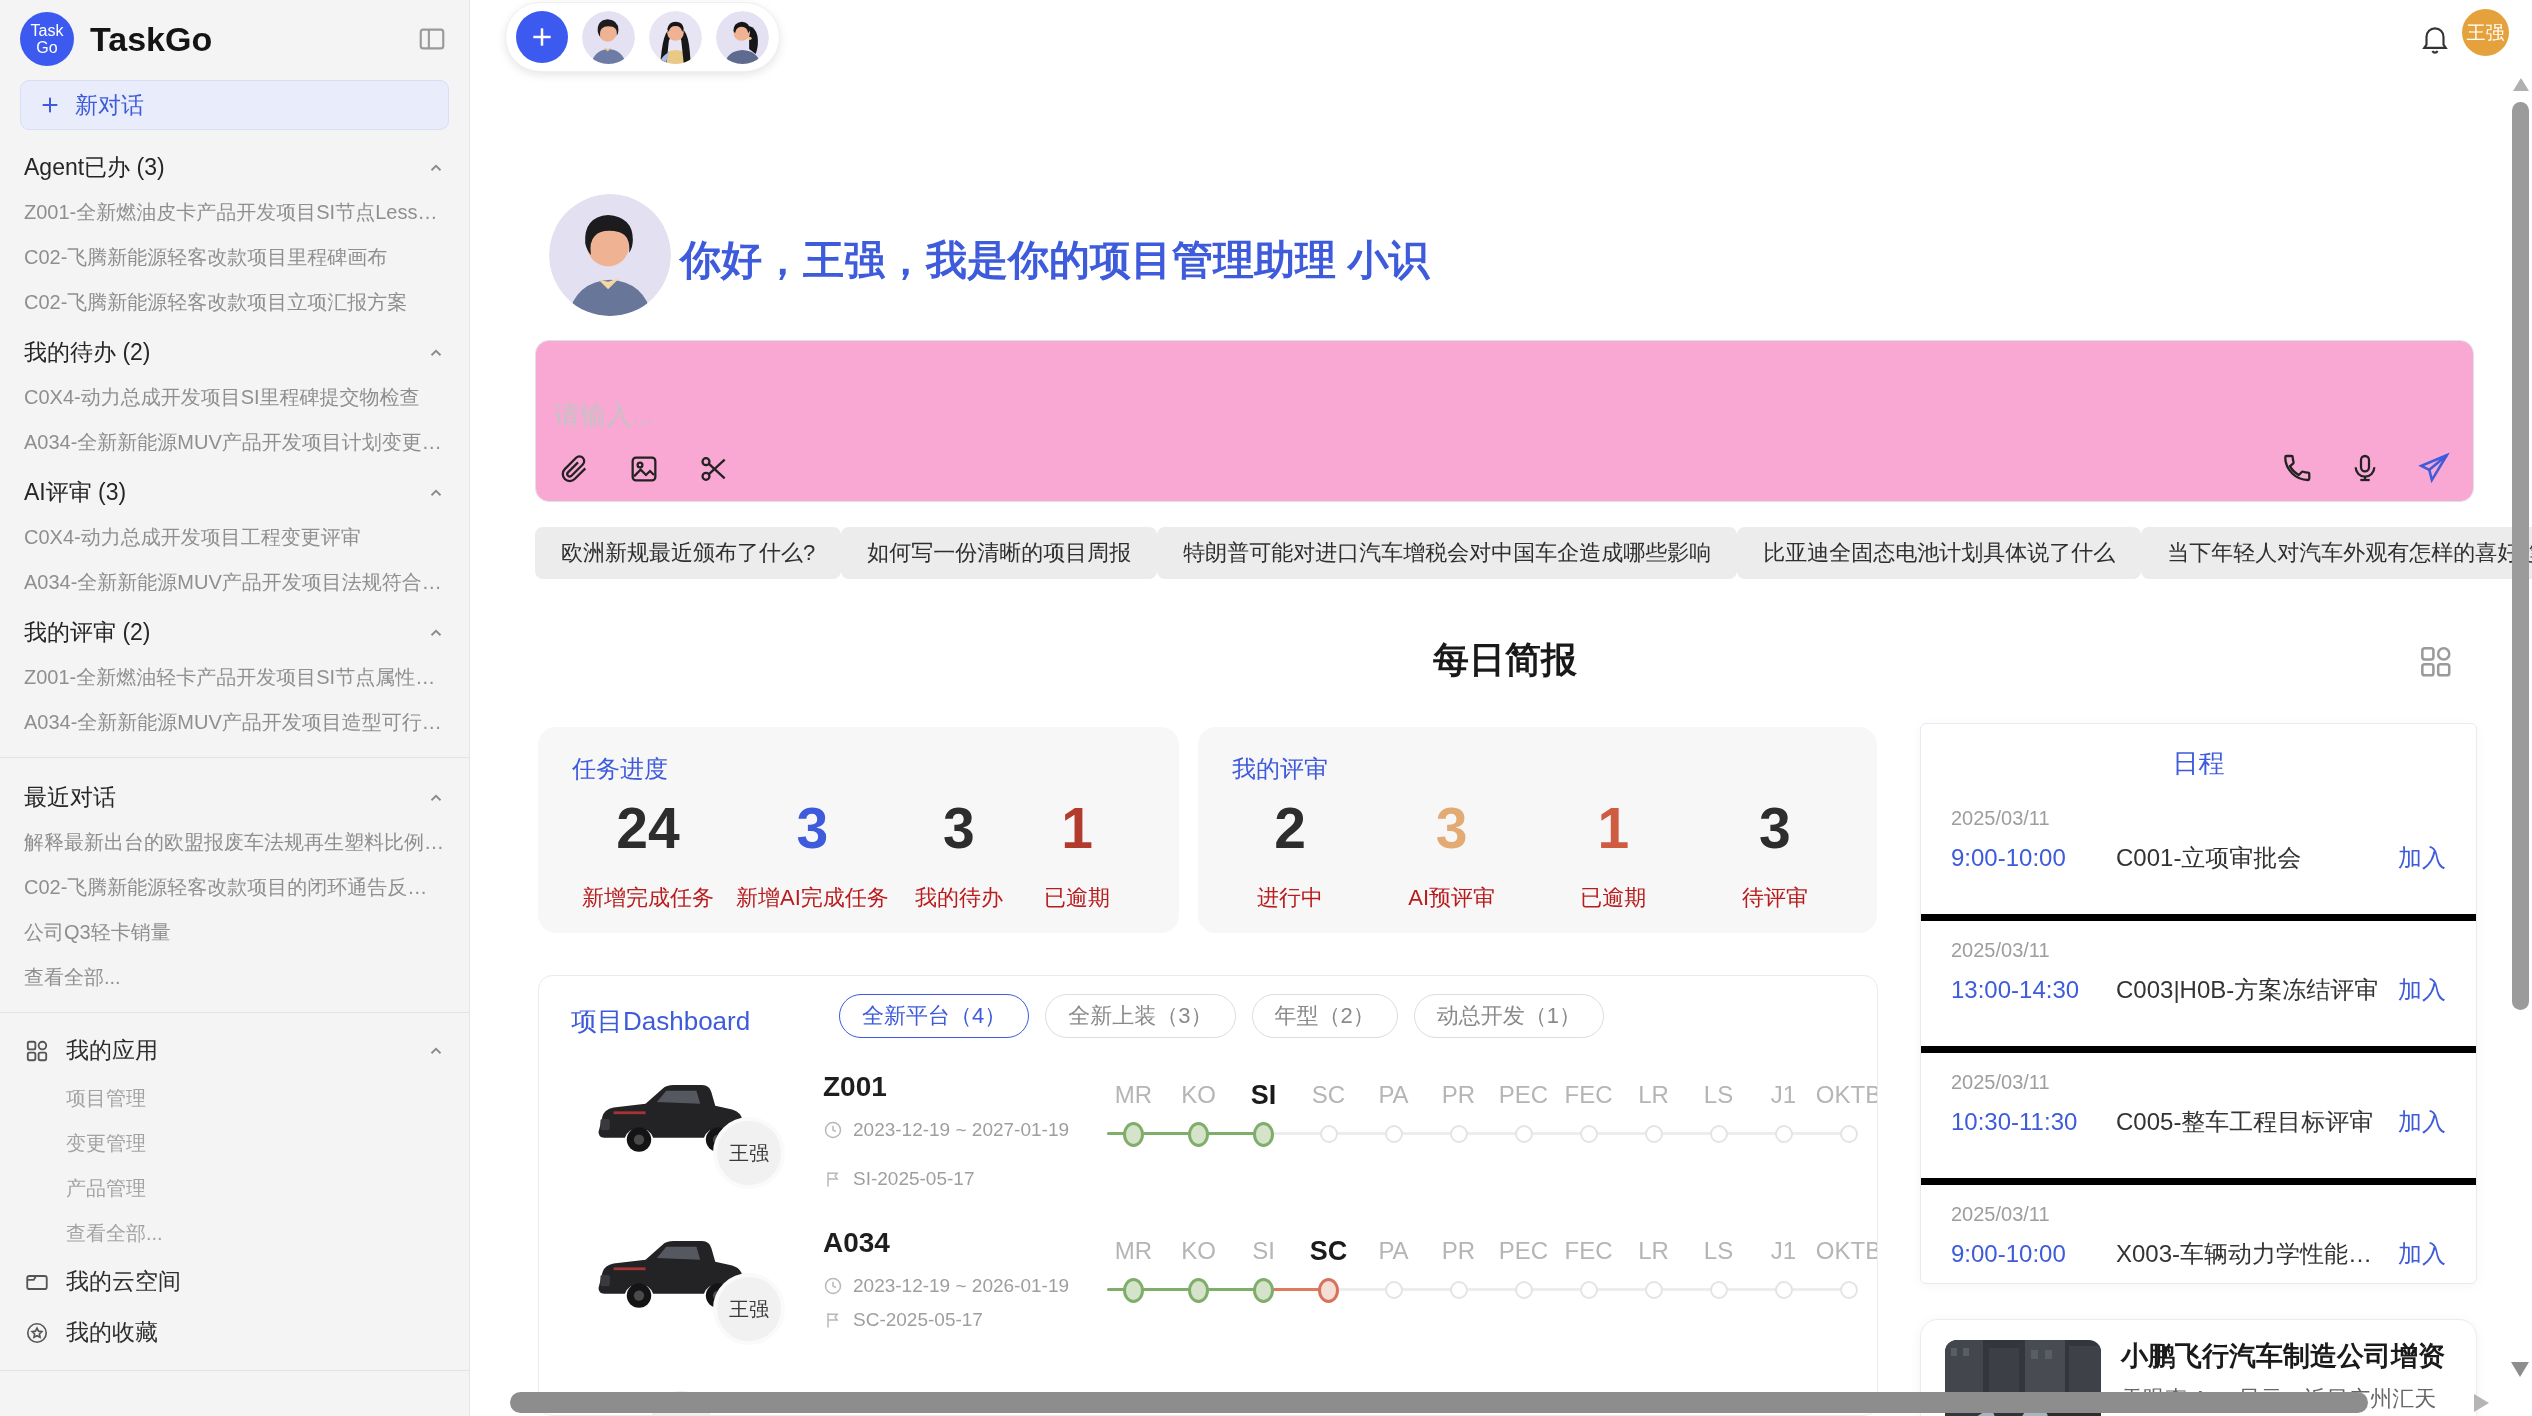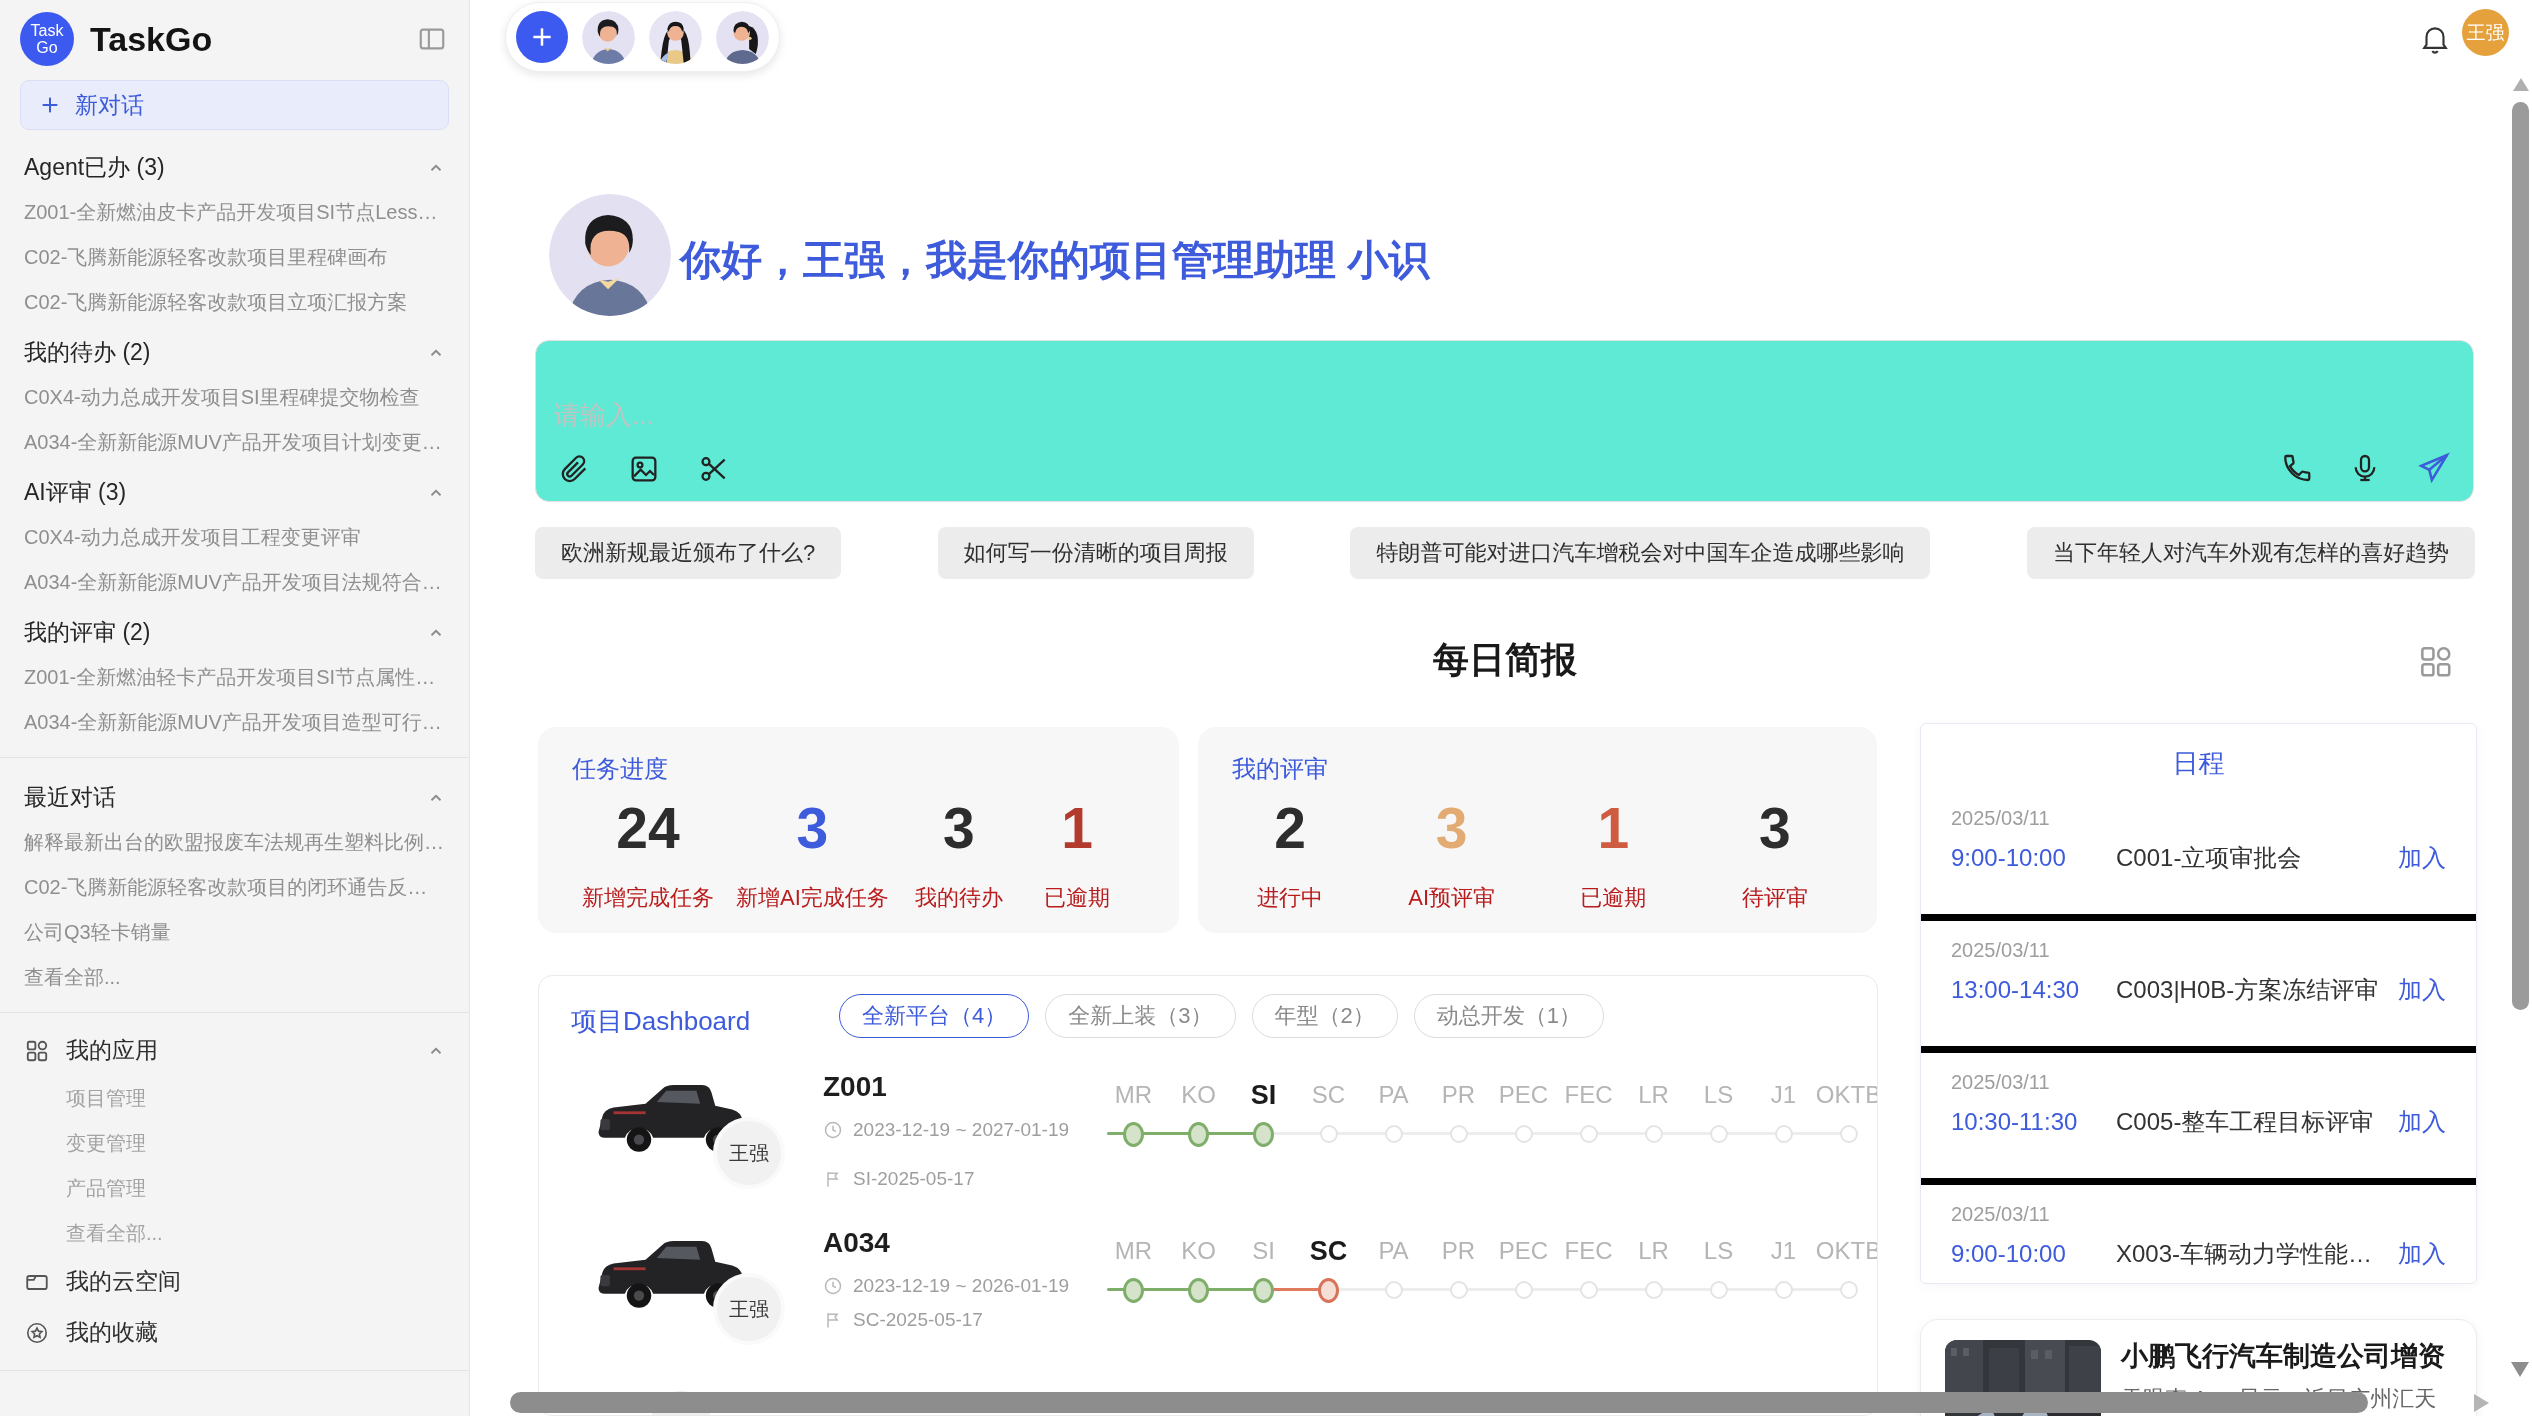--- a/index.html
+++ b/index.html
@@ -31,21 +31,21 @@
   .plus-circle{width:52px;height:52px;border-radius:50%;background:var(--logo,#3d5af0);border:none;cursor:pointer;
     display:flex;align-items:center;justify-content:center;}
   .pill-avatar{width:53px;height:53px;border-radius:50%;overflow:hidden;cursor:pointer;border:none;padding:0;background:none;}
   .bell{position:absolute;left:2414px;top:18px;}
   .user-avatar{position:absolute;left:2462px;top:9px;width:47px;height:47px;border-radius:50%;
     background:var(--avatar,#e5a23c);color:#fff;font-size:19px;display:flex;align-items:center;justify-content:center;cursor:pointer;}
   
   .greet-avatar{position:absolute;left:549px;top:194px;width:122px;height:122px;border-radius:50%;overflow:hidden;}
   .greeting{position:absolute;left:680px;top:233px;font-size:41px;font-weight:700;color:var(--accent,#3d5bdb);}
   
-  .input-card{position:absolute;left:535px;top:340px;width:1939px;height:162px;background:#5eead4;
+  .input-card{position:absolute;left:535px;top:340px;width:1939px;height:162px;background:#f9a8d4;
     border:1px solid #e2e2e2;border-radius:14px;box-sizing:border-box;}
   .input-card input{position:absolute;left:16px;top:58px;width:1700px;border:none;outline:none;
     font-size:26px;color:#333;font-family:inherit;background:transparent;}
   .input-card input::placeholder{color:#c3c3c3;}
   .in-icons-l{position:absolute;left:18px;bottom:12px;display:flex;gap:30px;align-items:center;}
   .in-icons-r{position:absolute;right:18px;bottom:12px;display:flex;gap:28px;align-items:center;}
   
   .chips{position:absolute;left:535px;top:527px;width:1940px;display:flex;justify-content:space-between;}
   .chip{height:52px;line-height:52px;padding:0 26px;background:#ececec;border-radius:8px;font-size:22px;
     color:#2f2f2f;white-space:nowrap;cursor:pointer;}
@@ -393,20 +393,21 @@
         </span>
       </button>
     </div>
   </div>
 
   <div class="chips">
 
   <div class="chip">欧洲新规最近颁布了什么?</div>
       <div class="chip">如何写一份清晰的项目周报</div>
       <div class="chip">特朗普可能对进口汽车增税会对中国车企造成哪些影响</div>
+      <div class="chip">比亚迪全固态电池计划具体说了什么</div>
       <div class="chip">当下年轻人对汽车外观有怎样的喜好趋势</div>
     </div>
 
   <div class="briefing-title">每日简报</div>
   <button class="icon-btn briefing-grid">
     <span>
       <svg width="38" height="38" viewBox="0 0 24 24" fill="none" stroke="#9a9a9a" stroke-width="1.6">
         <rect x="4" y="4" width="7" height="7" rx="1.5"></rect>
           <rect x="4" y="14" width="7" height="7" rx="1.5"></rect>
         <rect x="14" y="14" width="7" height="7" rx="1.5"></rect>

